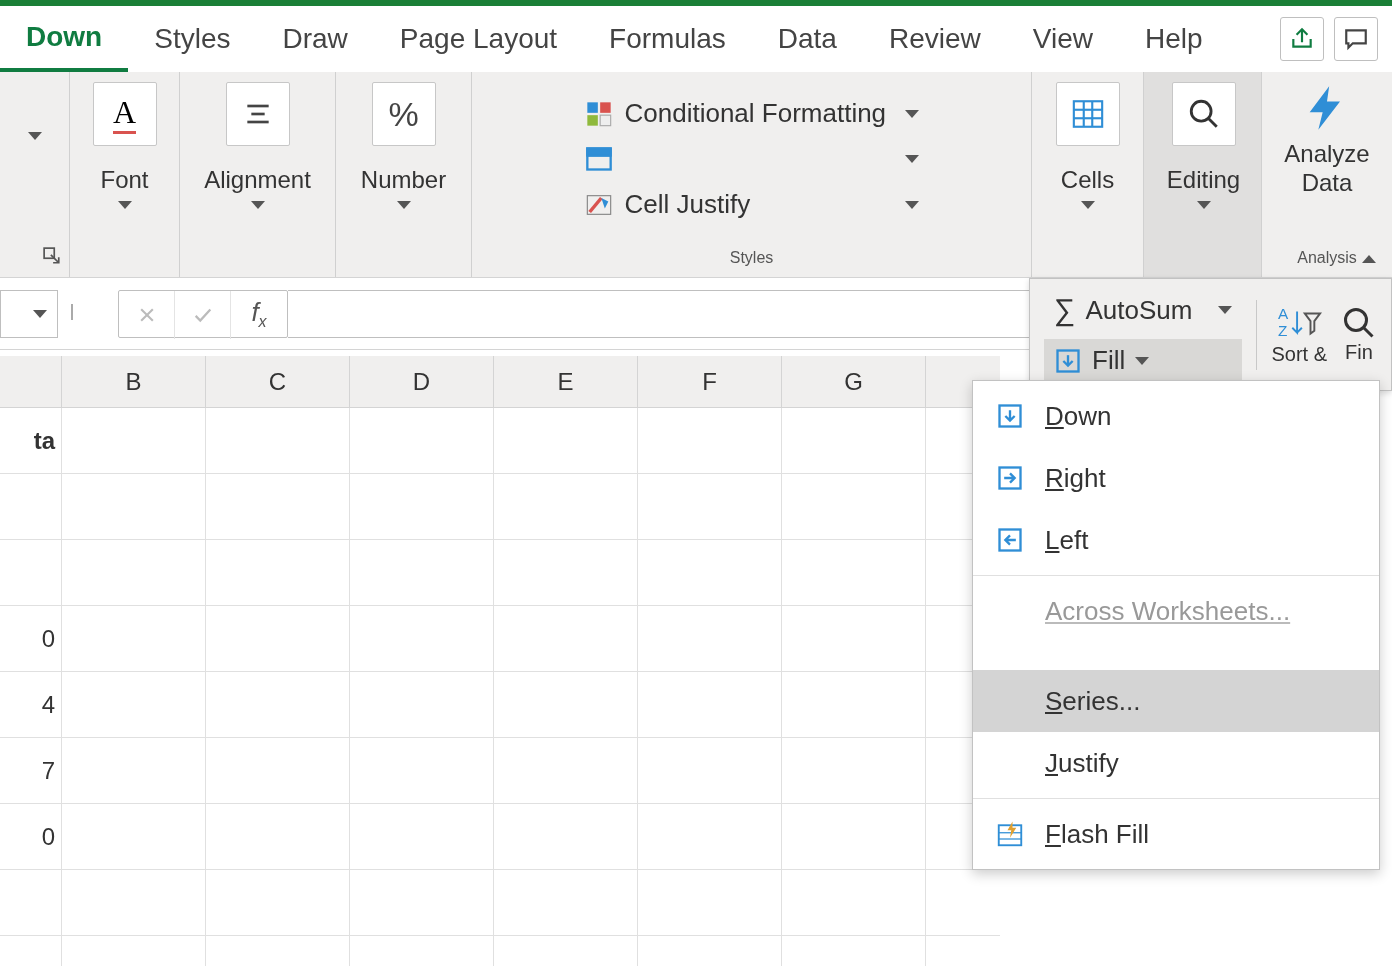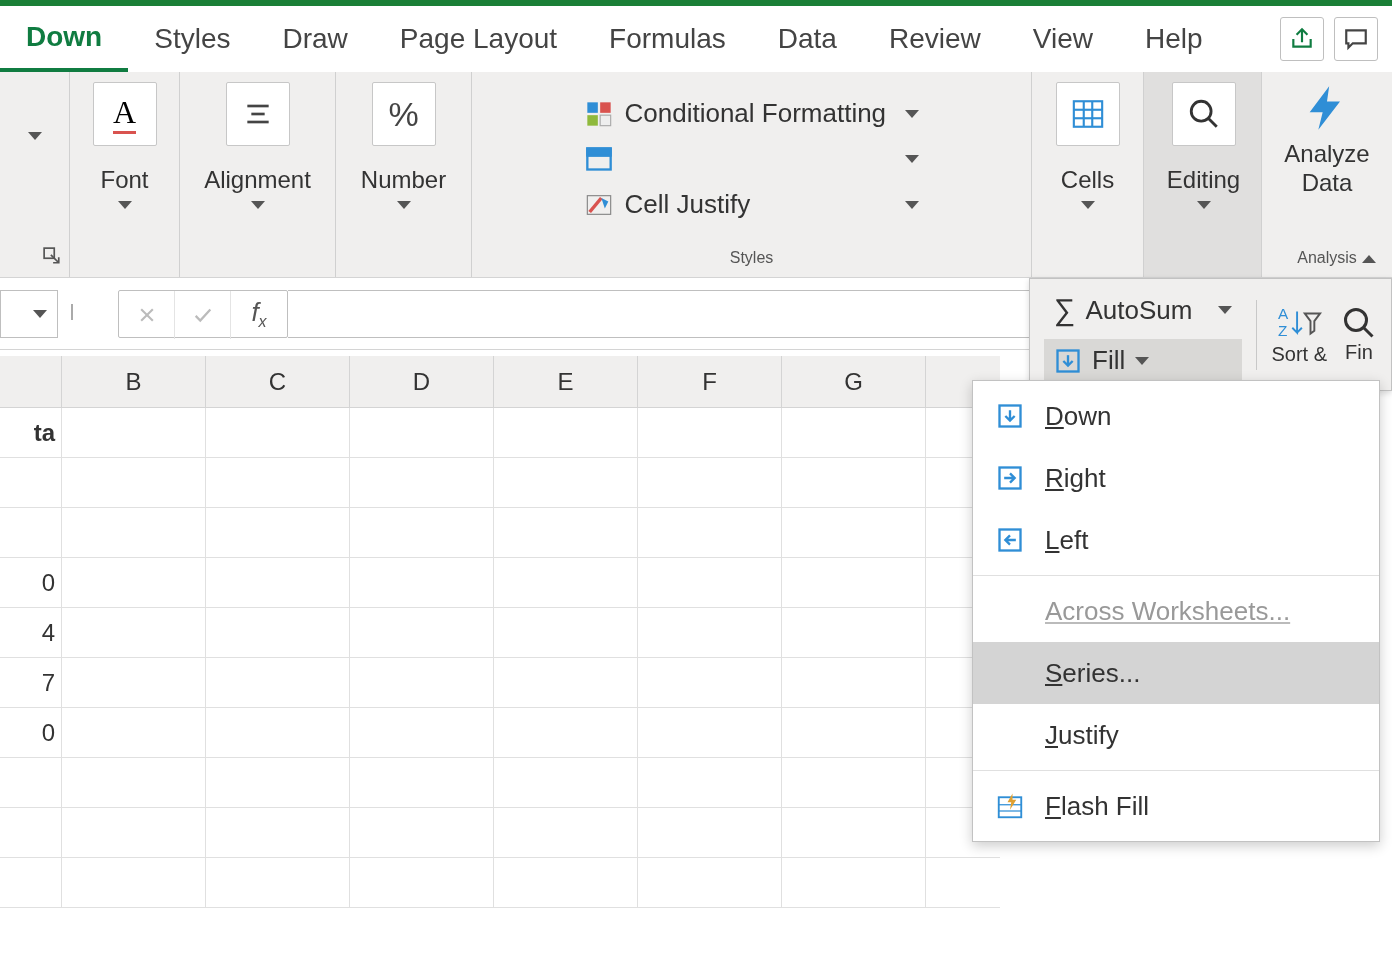--- a/index.html
+++ b/index.html
@@ -51,32 +51,32 @@
   .popout-item { display:flex; align-items:center; gap:10px; font-size:26px; color:#333; padding:6px 10px; cursor:pointer; }
   .popout-item.active { background:#d9d8d6; }
   .vsep { width:1px; height:70px; background:#c8c8c8; margin:0 6px; }
   .popout-stack { display:flex; flex-direction:column; gap:6px; }
   .popout-side { display:flex; flex-direction:column; align-items:center; font-size:20px; color:#333; }
   
   
   .dropdown-menu { position:absolute; right:12px; top:380px; width:408px; background:#fff; border:1px solid #c2c2c2; box-shadow:0 4px 12px rgba(0,0,0,0.2); z-index:10; padding:4px 0; }
   .menu-item { display:flex; align-items:center; height:62px; padding:0 20px; font-size:26px; color:#333; cursor:pointer; gap:18px; }
   .menu-item .icon-slot { width:34px; height:34px; display:flex; align-items:center; justify-content:center; }
-  .menu-item.hover { background:#d4d4d4; }
+  .menu-item.hover { background:#d4d4d4;margin-top:28px; }
   .menu-item.disabled { color:#999; cursor:default; }
   .menu-sep { height:1px; background:#e0e0e0; margin:4px 0; }
   .underline-first::first-letter { text-decoration: underline; }
   
   
   .grid-area { position:absolute; left:0; top:356px; width:1000px; height:600px; z-index:1; }
   .col-headers { display:flex; height:52px; background:#f0efee; border-bottom:1px solid #d4d4d4; }
   .col-h { width:144px; border-right:1px solid #d4d4d4; display:flex; align-items:center; justify-content:center; font-size:24px; color:#333; cursor:pointer; }
   .col-h.first { width:62px; }
   .rows { }
-  .row { display:flex; height:50px; border-bottom:1px solid #e0e0e0; }
+  .row { display:flex; height:66px; border-bottom:1px solid #e0e0e0; }
   .cell { width:144px; border-right:1px solid #e0e0e0; display:flex; align-items:center; justify-content:flex-end; padding-right:10px; font-size:24px; color:#333; }
   .cell.first { width:62px; justify-content:flex-end; padding-right:6px; }
   .cell.ta { font-weight:600; }
   
   .caret-down { width:0; height:0; border-left:7px solid transparent; border-right:7px solid transparent; border-top:8px solid #555; display:inline-block; }
   .caret-up { width:0; height:0; border-left:7px solid transparent; border-right:7px solid transparent; border-bottom:8px solid #555; display:inline-block; }
 </style>
 </head>
 <body>
 

